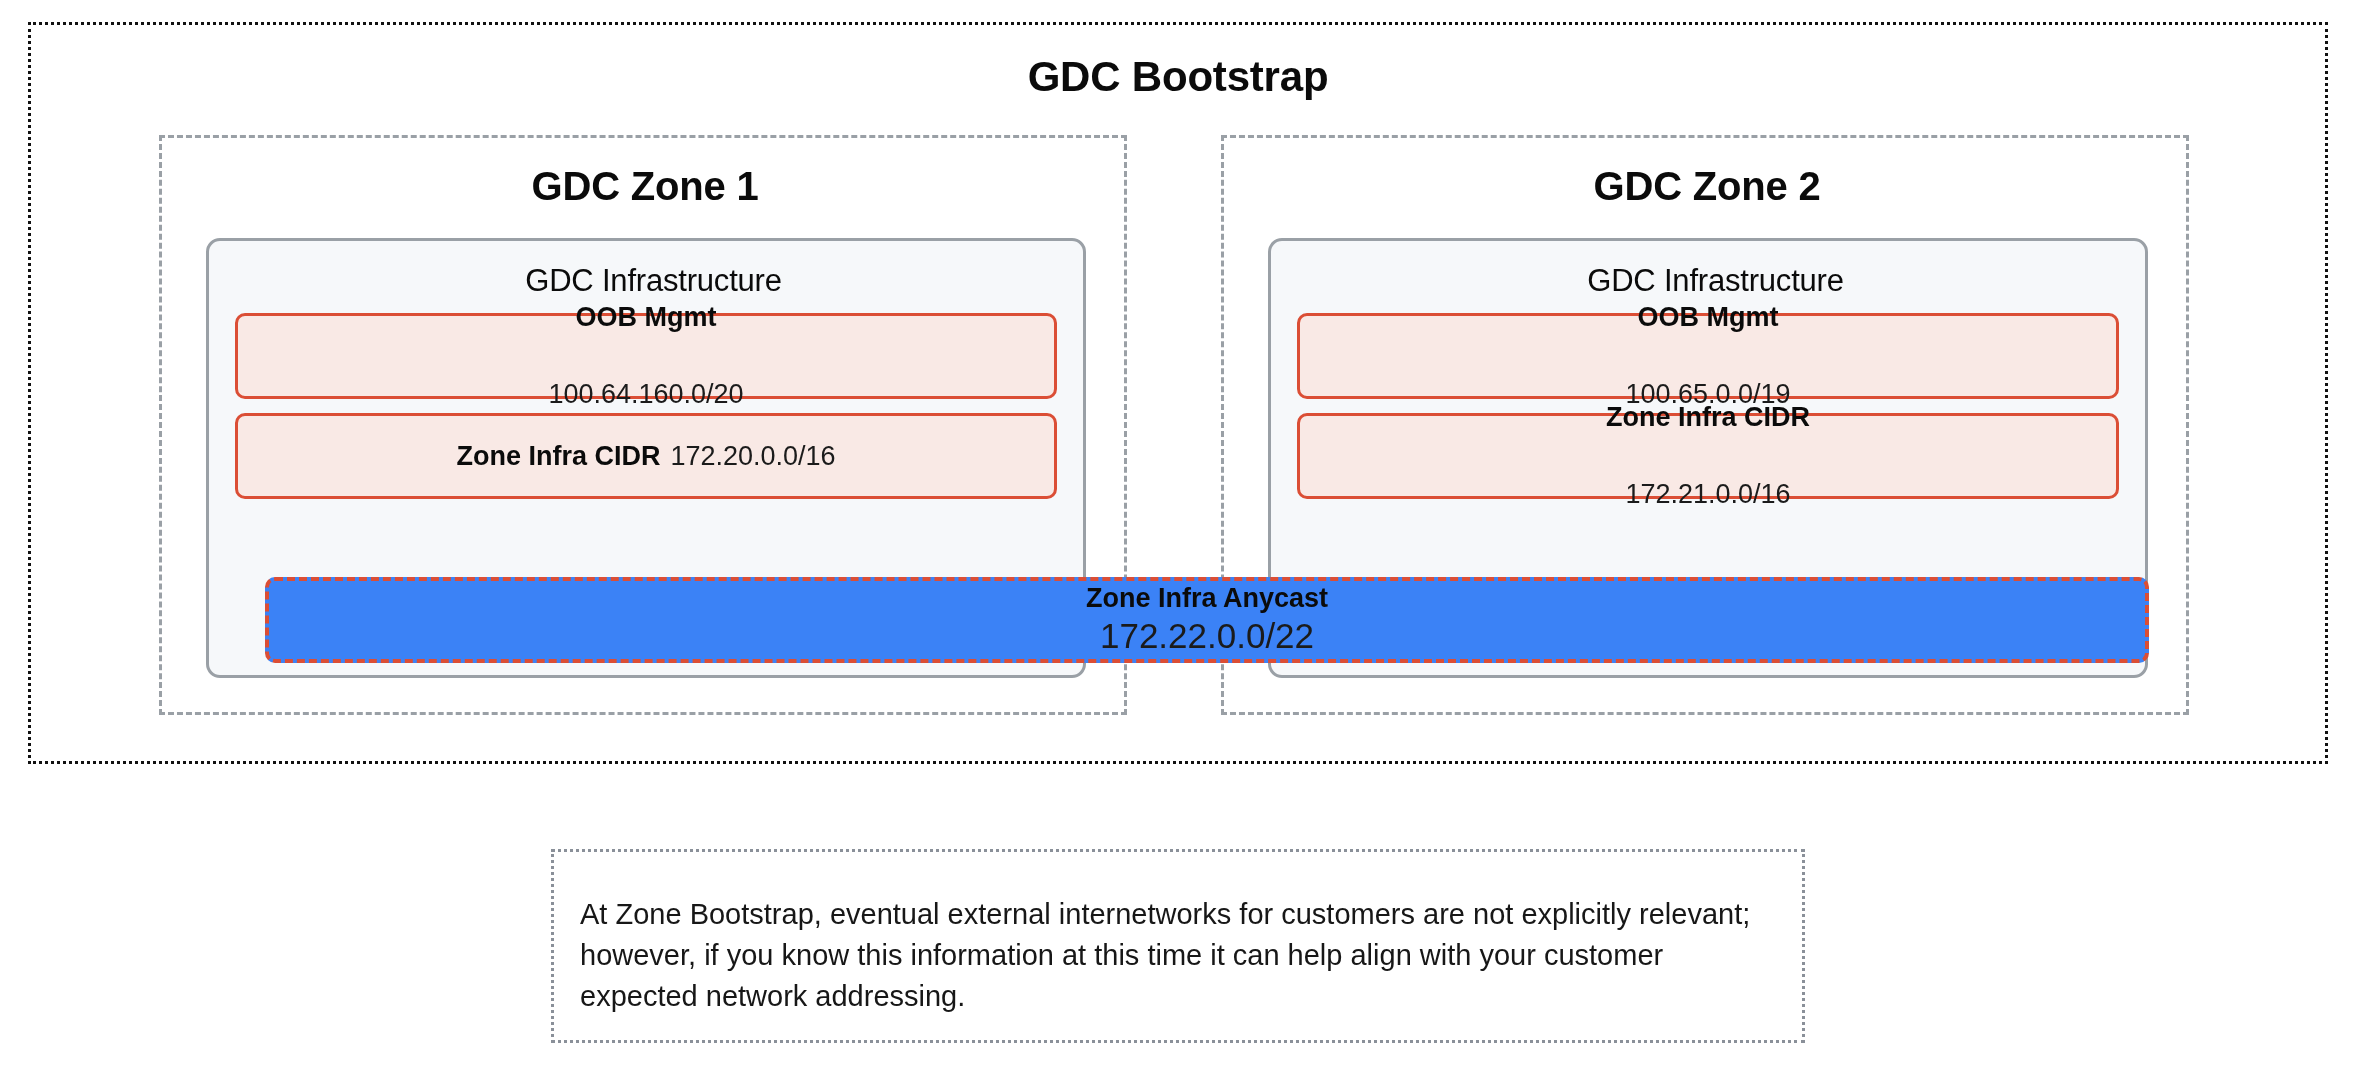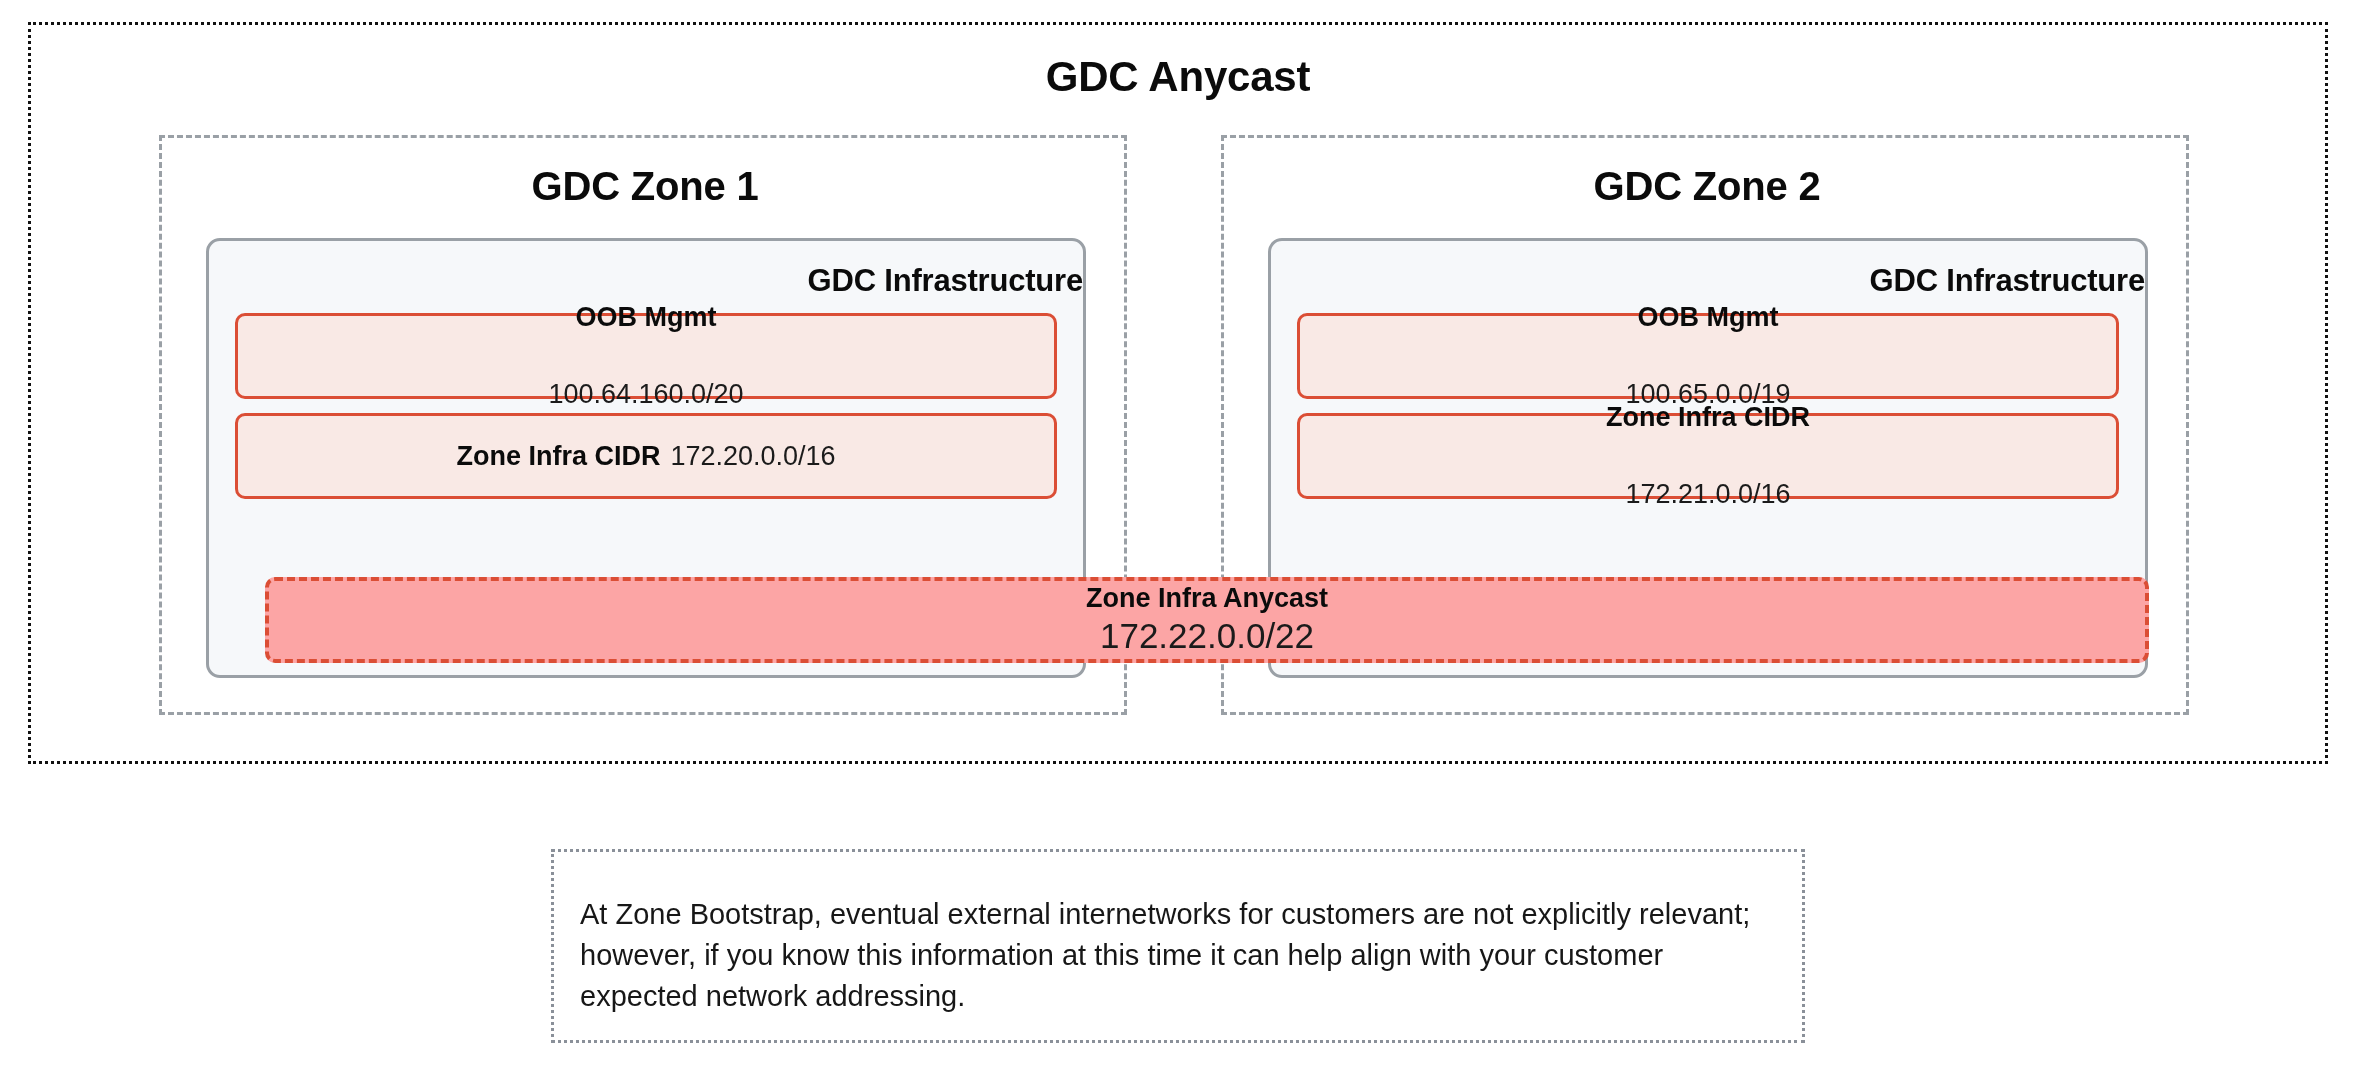--- a/index.html
+++ b/index.html
@@ -85,23 +85,23 @@
     background: #f6f8fa;
   }
   .zone--one .infra { left: 44px; }
   .zone--two .infra { left: 44px; }
 
   .infra-title {
     position: absolute;
     left: 15px;
     right: 0;
     top: 22px;
-    text-align: right;
+    text-align: center;
     font-size: 31px;
-    font-weight: bold;
+    font-weight: normal;
     letter-spacing: -0.2px;
     color: #0b0b0b;
   }
 
   
   .netbox {
     position: absolute;
     box-sizing: border-box;
     border: 3px solid #db4e35;
     border-radius: 10px;
@@ -146,21 +146,21 @@
   
   .anycast {
     position: absolute;
     left: 234px;
     top: 552px;
     width: 1884px;
     height: 86px;
     box-sizing: border-box;
     border: 4px dashed #db4e35;
     border-radius: 10px;
-    background: #fca5a5;
+    background: #3b82f6;
     display: flex;
     flex-direction: column;
     align-items: center;
     justify-content: center;
     text-align: center;
     line-height: 1.22;
     z-index: 6;
   }
   .anycast .np-label {
     font-size: 27px;
@@ -189,21 +189,21 @@
     line-height: 1.42;
     color: #171717;
   }
   .note-text b { font-weight: normal; }
 </style>
 </head>
 <body>
 
 <div class="universe">
 
-  <div class="universe-title">GDC Anycast</div>
+  <div class="universe-title">GDC Bootstrap</div>
 
   <div class="zones">
 
     <div class="zone zone--one">
       <div class="zone-title">GDC Zone 1</div>
 
       <div class="infra">
         <div class="infra-title">GDC Infrastructure</div>
 
         <div class="netbox netbox--oob">

